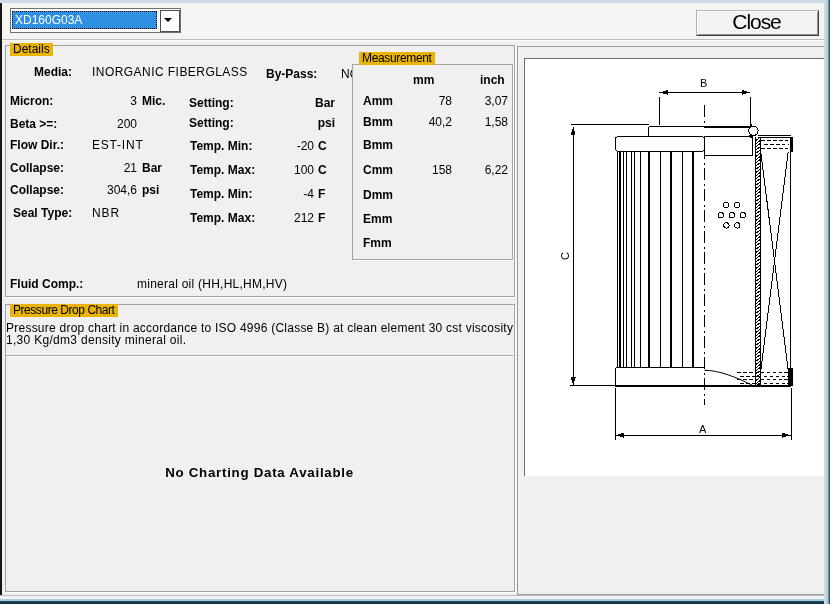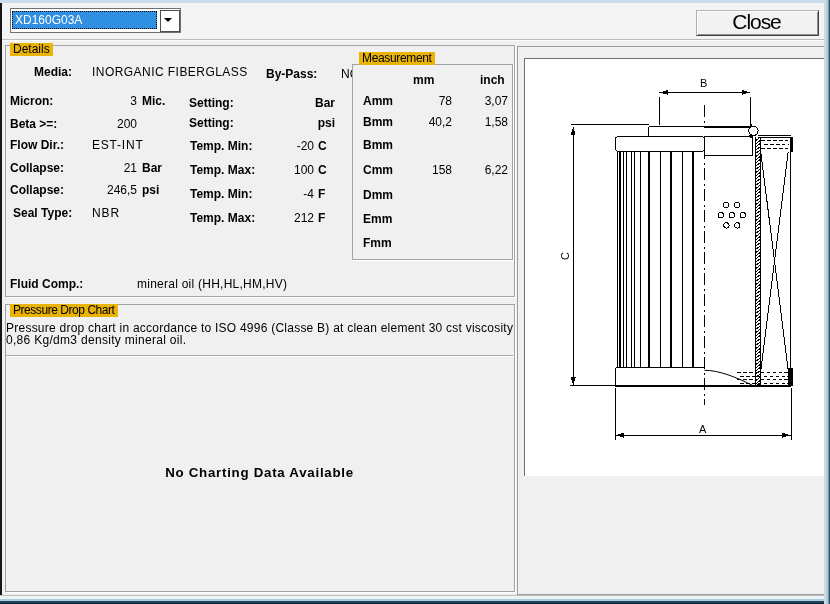--- a/index.html
+++ b/index.html
@@ -46,21 +46,21 @@
 <div class="t b" style="left:13px;top:206px;">Seal Type:</div>
 <div class="t b" style="left:10px;top:277px;">Fluid Comp.:</div>
 
 <div class="t" style="left:92px;top:65px;letter-spacing:0.45px;">INORGANIC FIBERGLASS</div>
 <div class="t" style="left:0;top:94px;width:137px;text-align:right;">3</div>
 <div class="t b" style="left:142px;top:94px;">Mic.</div>
 <div class="t" style="left:0;top:117px;width:137px;text-align:right;">200</div>
 <div class="t" style="left:92px;top:138px;letter-spacing:0.8px;">EST-INT</div>
 <div class="t" style="left:0;top:161px;width:137px;text-align:right;">21</div>
 <div class="t b" style="left:142px;top:161px;">Bar</div>
-<div class="t" style="left:0;top:183px;width:137px;text-align:right;">246,5</div>
+<div class="t" style="left:0;top:183px;width:137px;text-align:right;">304,6</div>
 <div class="t b" style="left:142px;top:183px;">psi</div>
 <div class="t" style="left:92px;top:206px;letter-spacing:0.9px;">NBR</div>
 <div class="t" style="left:137px;top:277px;letter-spacing:0.25px;">mineral oil (HH,HL,HM,HV)</div>
 
 <div class="t b" style="left:250px;top:67px;margin-left:16px;">By-Pass:</div>
 <div class="t" style="left:0;top:67px;width:335px;text-align:right;margin-left:24px;">NO</div>
 <div class="t b" style="left:189px;top:96px;">Setting:</div>
 <div class="t b" style="left:0;top:96px;width:335px;text-align:right;">Bar</div>
 <div class="t b" style="left:189px;top:116px;">Setting:</div>
 <div class="t b" style="left:0;top:116px;width:335px;text-align:right;">psi</div>
@@ -91,21 +91,21 @@
 <div class="t" style="left:0;top:94px;width:452px;text-align:right;">78</div>
 <div class="t" style="left:0;top:94px;width:508px;text-align:right;">3,07</div>
 <div class="t" style="left:0;top:115px;width:452px;text-align:right;">40,2</div>
 <div class="t" style="left:0;top:115px;width:508px;text-align:right;">1,58</div>
 <div class="t" style="left:0;top:163px;width:452px;text-align:right;">158</div>
 <div class="t" style="left:0;top:163px;width:508px;text-align:right;">6,22</div>
 
 <div class="grp" style="left:5px;top:304px;width:508px;height:286px;"></div>
 <div class="glab" style="left:10px;top:304px;letter-spacing:-0.45px;">Pressure Drop Chart</div>
 <div class="t" style="left:6px;top:320.5px;letter-spacing:0.24px;">Pressure drop chart in accordance to ISO 4996 (Classe B) at clean element 30 cst viscosity</div>
-<div class="t" style="left:6px;top:332.5px;letter-spacing:0.3px;">0,86 Kg/dm3 density mineral oil.</div>
+<div class="t" style="left:6px;top:332.5px;letter-spacing:0.3px;">1,30 Kg/dm3 density mineral oil.</div>
 <div class="abs" style="left:6px;top:355px;width:507px;height:1px;background:#a8a8a8;"></div>
 <div class="abs" style="left:6px;top:356px;width:507px;height:1px;background:#fdfdfd;"></div>
 <div class="t b" style="left:0;top:466px;width:519px;text-align:center;font-size:13.3px;letter-spacing:0.73px;">No Charting Data Available</div>
 
 <div class="abs" style="left:516.8px;top:45.5px;width:308px;height:547px;border:1px solid #9d9d9d;background:#f0f0f0;"></div>
 <div class="abs" style="left:523.7px;top:57.6px;width:299px;height:417px;background:#fff;border-top:1px solid #6f6f6f;border-left:1px solid #6f6f6f;"></div>
 
 <svg class="abs" style="left:523.7px;top:57.6px;" width="300" height="417" viewBox="524 58 300 417" fill="none" stroke="#000" stroke-width="1" shape-rendering="crispEdges">
 
 <text x="700" y="87" stroke="none" fill="#000" font-size="11" font-family="Liberation Sans">B</text>

